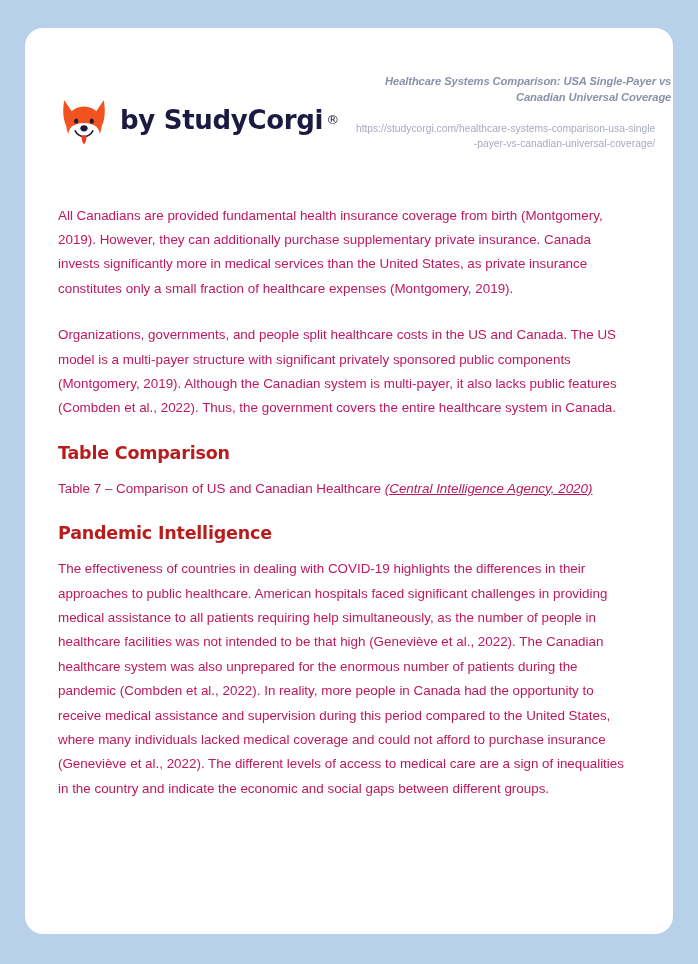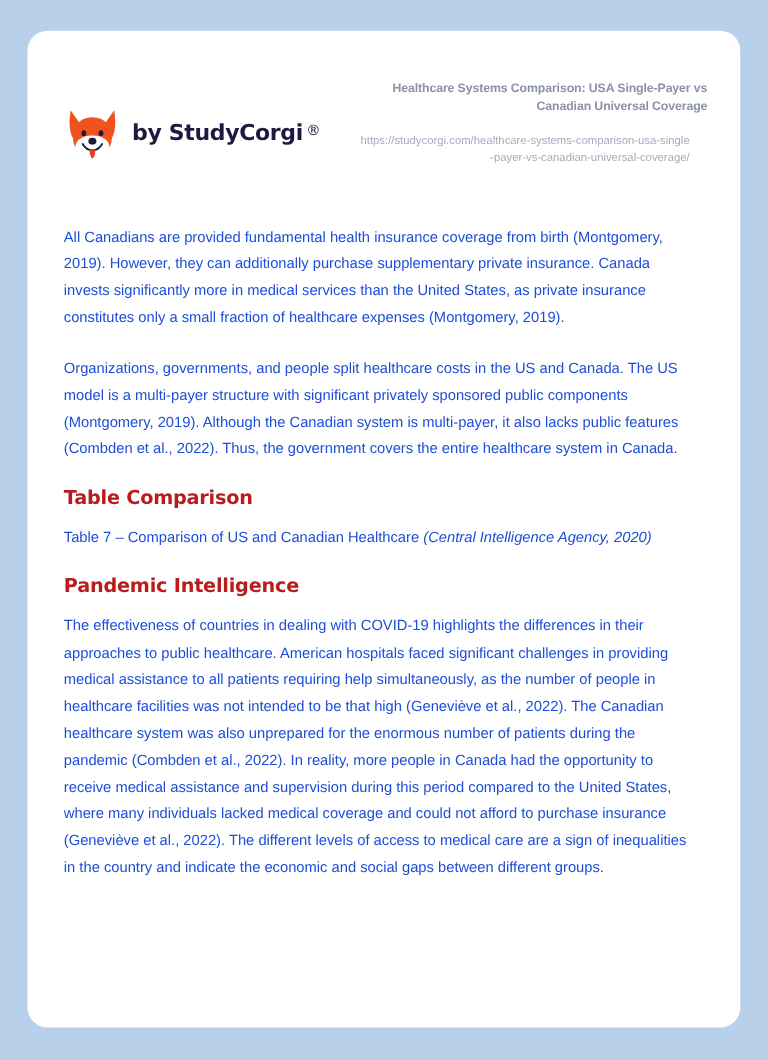--- a/index.html
+++ b/index.html
@@ -34,21 +34,21 @@
     display: flex;
     align-items: center;
     flex: 0 0 auto;
   }
   .corgi-logo {
     width: 52px;
     height: 52px;
     flex: 0 0 auto;
   }
   .brand-text {
-    font-size: 20px;
+    font-size: 26px;
     font-weight: bold;
     color: #1c1a40;
     letter-spacing: -0.3px;
     margin-left: 10px;
     white-space: nowrap;
     font-family: "DejaVu Sans", sans-serif;
   }
   .brand-reg {
     font-size: 13px;
     color: #1c1a40;
@@ -61,48 +61,49 @@
     text-align: right;
     padding-top: 2px;
   }
   .header-title {
     font-size: 11.2px;
     font-weight: bold;
     color: #8a91a8;
     line-height: 1.42;
     margin: 0 0 6px 0;
     letter-spacing: -0.1px;
+    font-style: italic;
   }
   .header-url {
     font-size: 10.3px;
     color: #a6abbd;
     line-height: 1.45;
     margin: 16px;
     word-break: break-all;
   }
   
   .doc-body {
     padding: 36px 46px 0 33px;
   }
   .doc-body p {
     font-size: 13.4px;
     line-height: 1.82;
-    color: #1d4ed8;
+    color: #be185d;
     margin: 0 0 22px 0;
   }
   .doc-body p.tight { margin-bottom: 20px; }
   .doc-body h2 {
     font-size: 17.5px;
     font-weight: bold;
     color: #b91c1c;
     margin: 10px 0 14px 0;
     letter-spacing: -0.2px;
     font-family: "DejaVu Sans", sans-serif;
   }
-  .caption-src { font-style: italic; }
+  .caption-src { font-style: italic; text-decoration: underline; }
   .last-para { margin-bottom: 0; }
 </style>
 </head>
 <body>
 
 <div class="page-card">
 
   <div class="doc-header">
 
     <div class="brand">

